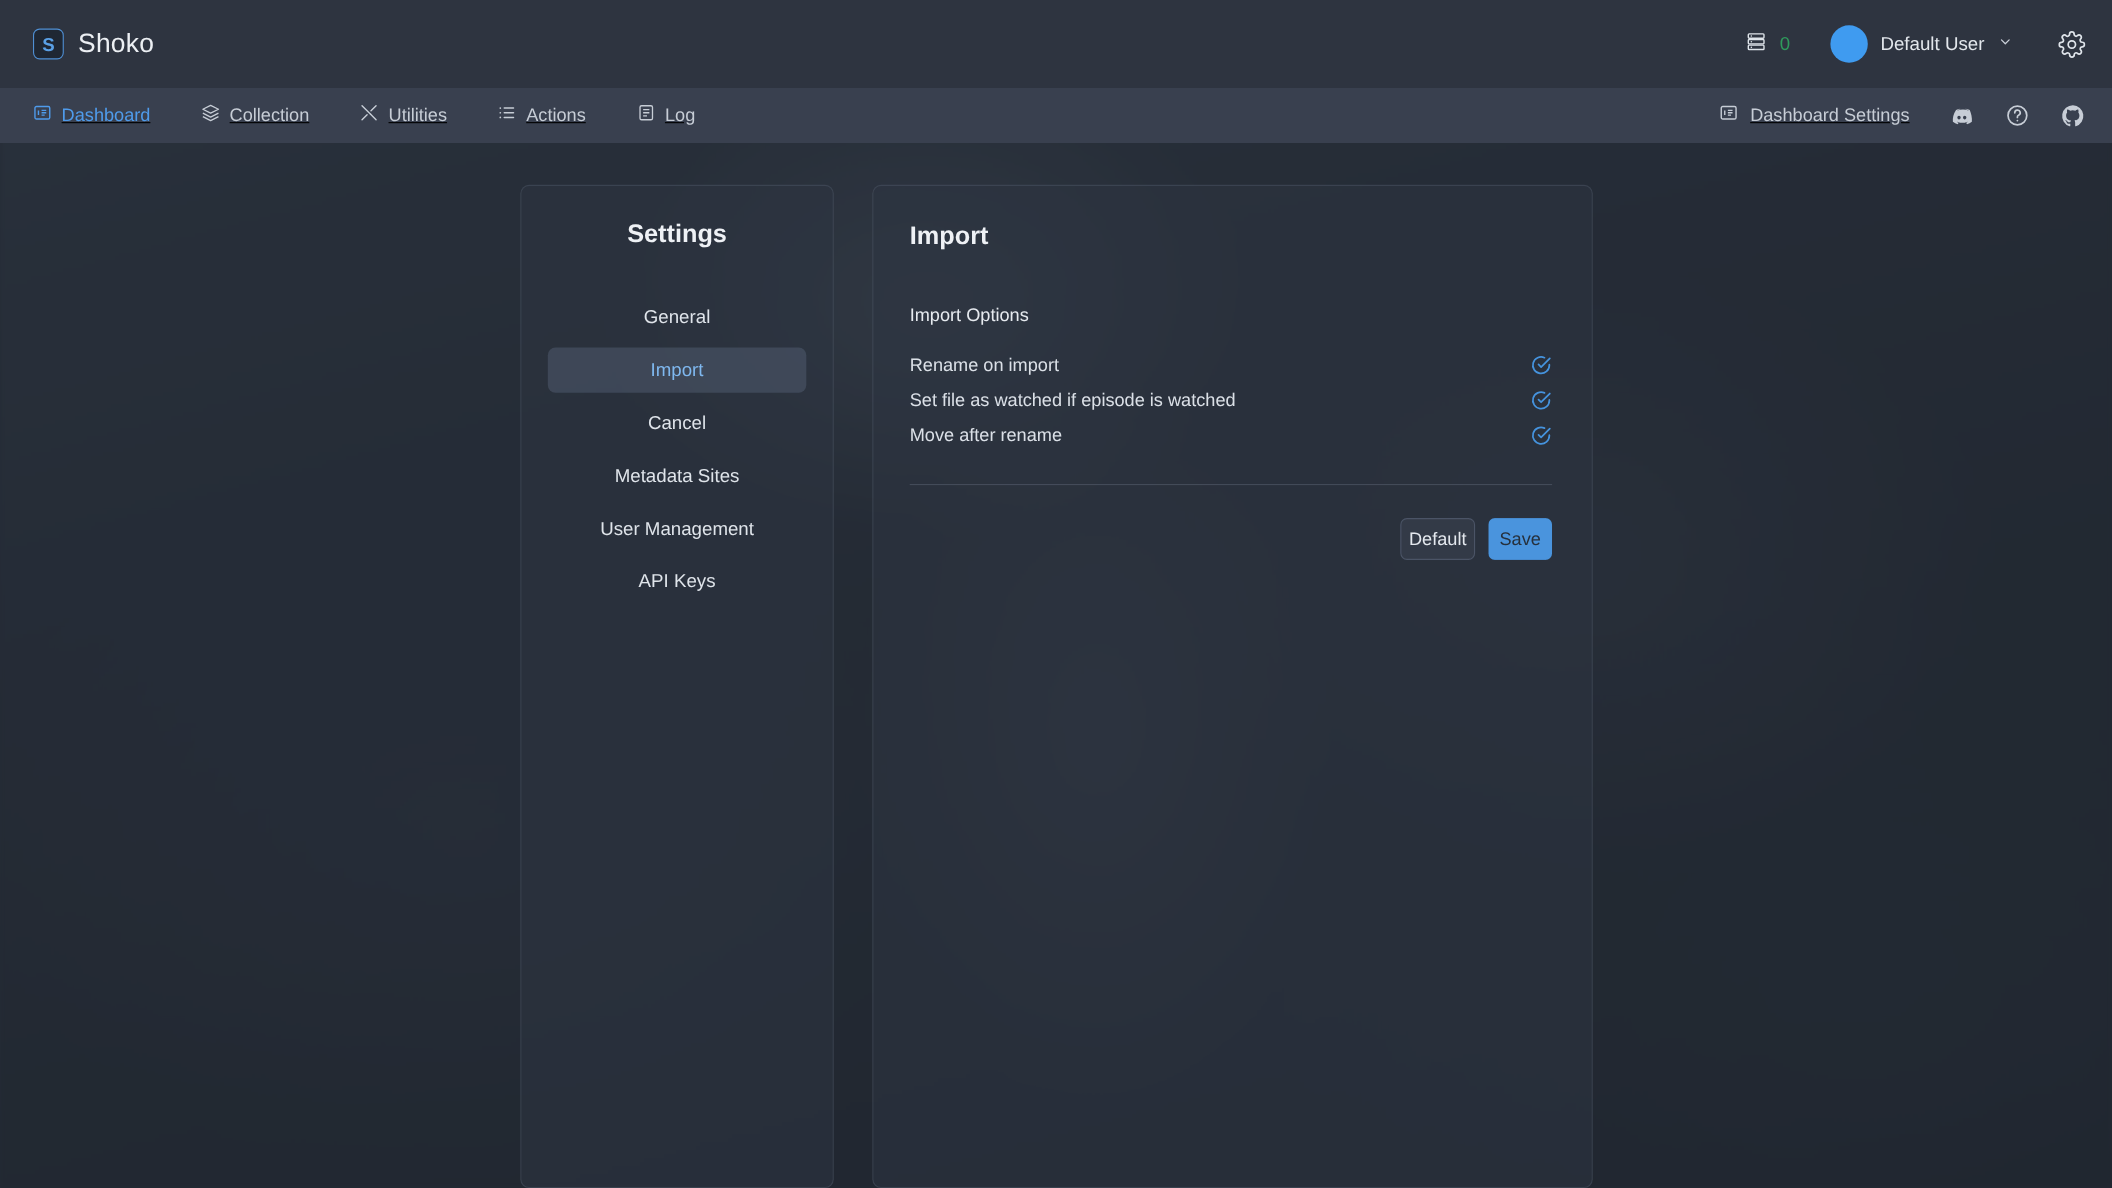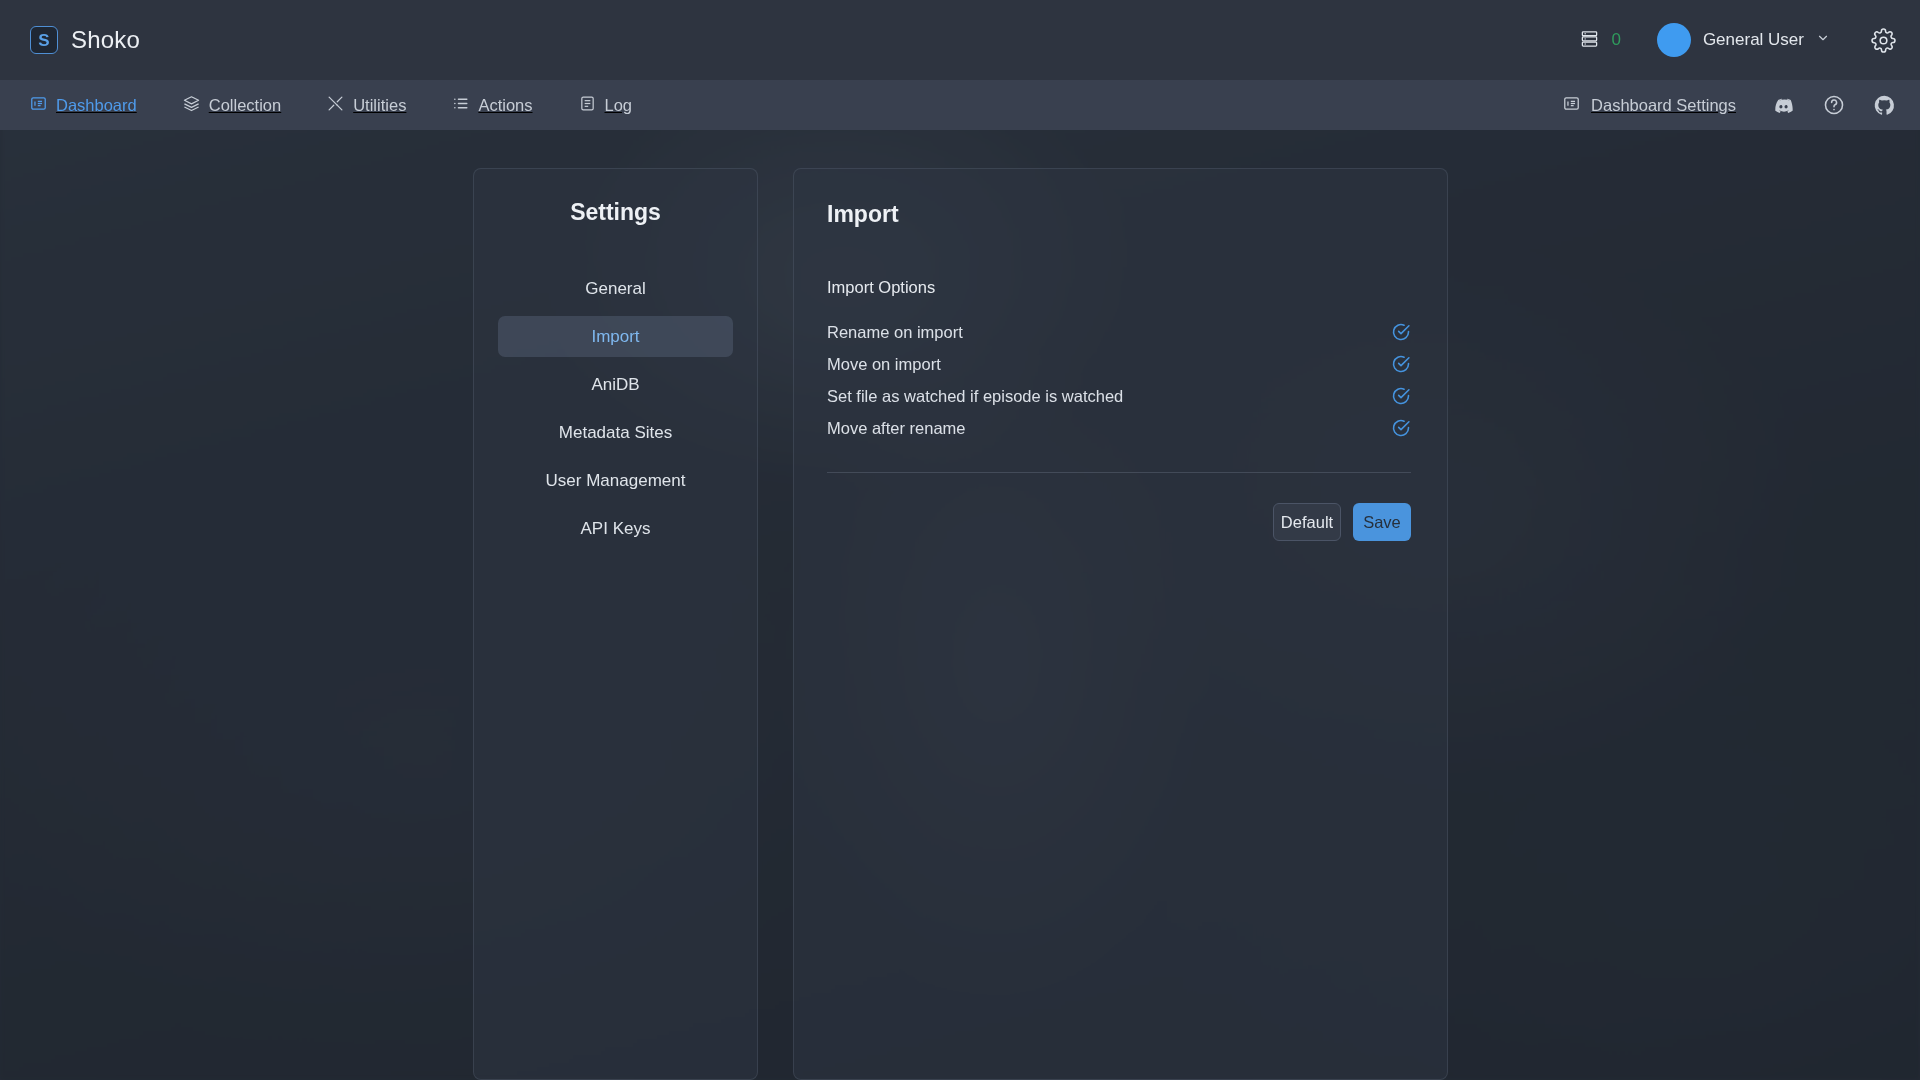--- a/index.html
+++ b/index.html
@@ -138,21 +138,21 @@
           <circle cx="6.5" cy="6" r="0.9" fill="#dfe4ea" stroke="none"></circle>
           <circle cx="6.5" cy="12.5" r="0.9" fill="#dfe4ea" stroke="none"></circle>
           <circle cx="6.5" cy="19" r="0.9" fill="#dfe4ea" stroke="none"></circle>
         </svg>
       </span>
       <span class="queue-count">0</span>
     </div>
 
     <div class="user-group">
       <div class="avatar"></div>
-      <span class="user-name">General User</span>
+      <span class="user-name">Default User</span>
       <span>
         <svg width="14" height="14" viewBox="0 0 24 24" fill="none" stroke="#c9cfd8" stroke-width="2" stroke-linecap="round" stroke-linejoin="round">
             <polyline points="6 9 12 15 18 9"></polyline>
           </svg>
       </span>
     </div>
 
     <div class="gear-btn">
       <svg width="25" height="25" viewBox="0 0 24 24" fill="none" stroke="#dfe4ea" stroke-width="1.5">
         <circle cx="12" cy="12" r="3.2"></circle>
@@ -275,21 +275,21 @@
     <div class="panel-title">Settings</div>
 
     <div class="nav-list">
       <div class="nav-list-item">
         <span>General</span>
       </div>
       <div class="nav-list-item active">
         <span>Import</span>
       </div>
       <div class="nav-list-item">
-        <span>AniDB</span>
+        <span>Cancel</span>
       </div>
       <div class="nav-list-item">
         <span>Metadata Sites</span>
       </div>
       <div class="nav-list-item">
         <span>User Management</span>
       </div>
       <div class="nav-list-item">
         <span>API Keys</span>
       </div>
@@ -308,29 +308,20 @@
       <div class="opt-row">
         <span class="opt-label">Rename on import</span>
         <span class="check-icon">
           <svg width="20" height="20" viewBox="0 0 24 24" fill="none" stroke="#4593de" stroke-width="1.9" stroke-linecap="round" stroke-linejoin="round">
             <path d="M21 11.5v.5a9 9 0 1 1-5.3-8.2"></path>
               <polyline points="21.5 4.5 12 14 9.2 11.2"></polyline>
           </svg>
         </span>
       </div>
 
-      <div class="opt-row">
-        <span class="opt-label">Move on import</span>
-        <span class="check-icon">
-          <svg width="20" height="20" viewBox="0 0 24 24" fill="none" stroke="#4593de" stroke-width="1.9" stroke-linecap="round" stroke-linejoin="round">
-            <path d="M21 11.5v.5a9 9 0 1 1-5.3-8.2"></path>
-              <polyline points="21.5 4.5 12 14 9.2 11.2"></polyline>
-          </svg>
-        </span>
-      </div>
 
       <div class="opt-row">
         <span class="opt-label">Set file as watched if episode is watched</span>
         <span class="check-icon">
           <svg width="20" height="20" viewBox="0 0 24 24" fill="none" stroke="#4593de" stroke-width="1.9" stroke-linecap="round" stroke-linejoin="round">
             <path d="M21 11.5v.5a9 9 0 1 1-5.3-8.2"></path>
               <polyline points="21.5 4.5 12 14 9.2 11.2"></polyline>
           </svg>
         </span>
       </div>

